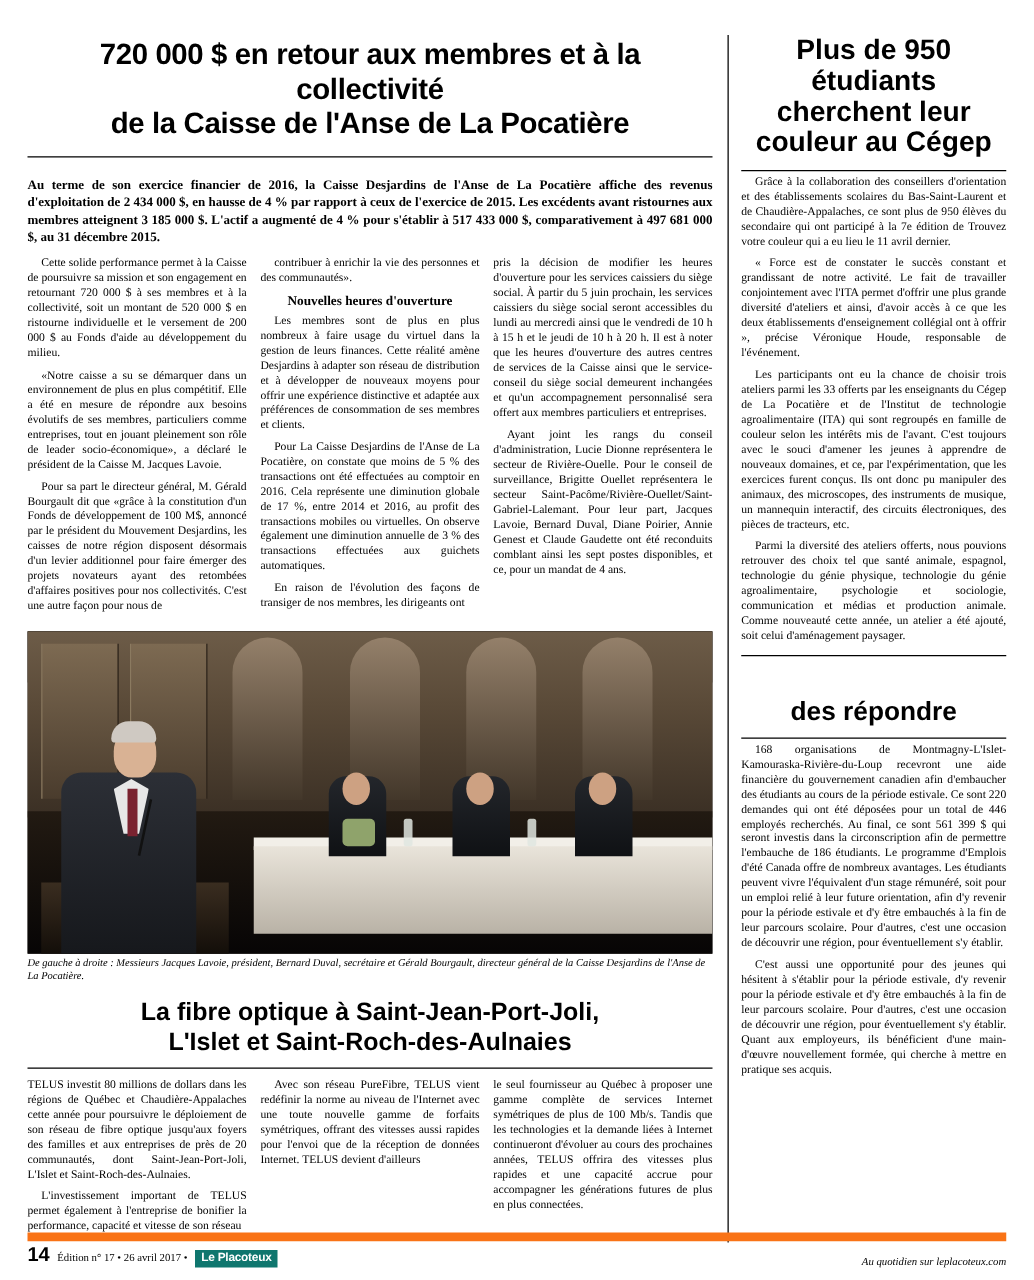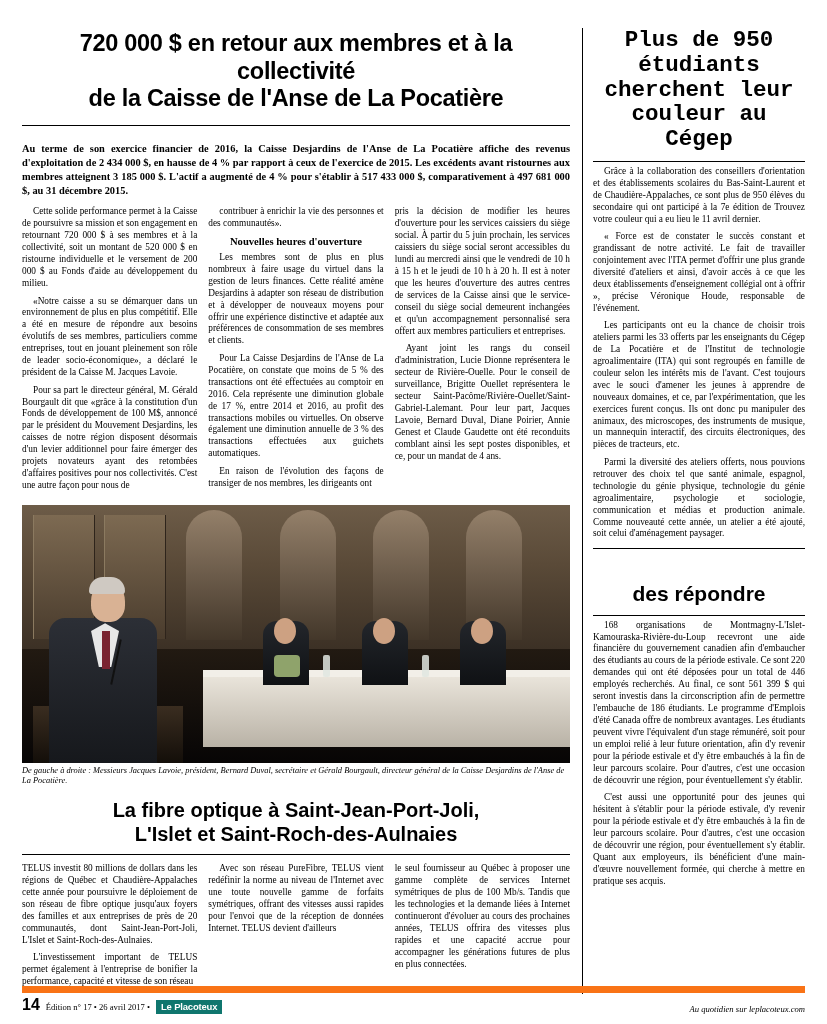--- a/index.html
+++ b/index.html
@@ -195,21 +195,21 @@
     font-size: 20px;
     line-height: 1.2;
     text-align: center;
     margin: 11px 0 8px 0;
   }
   .cols-3b { display: flex; gap: 11px; }
   .cols-3b > .col { width: 179px; }
 
   
   h2.rail-head {
-    font-family: Liberation Mono, monospace;
+    font-family: Liberation Sans, sans-serif;
     font-weight: bold;
     font-size: 22.5px;
     line-height: 1.1;
     text-align: center;
     margin: 6px 0 9px 0;
   }
   h2.rail-head-2 {
     font-family: "Liberation Sans", sans-serif;
     font-weight: bold;
     font-size: 21px;

